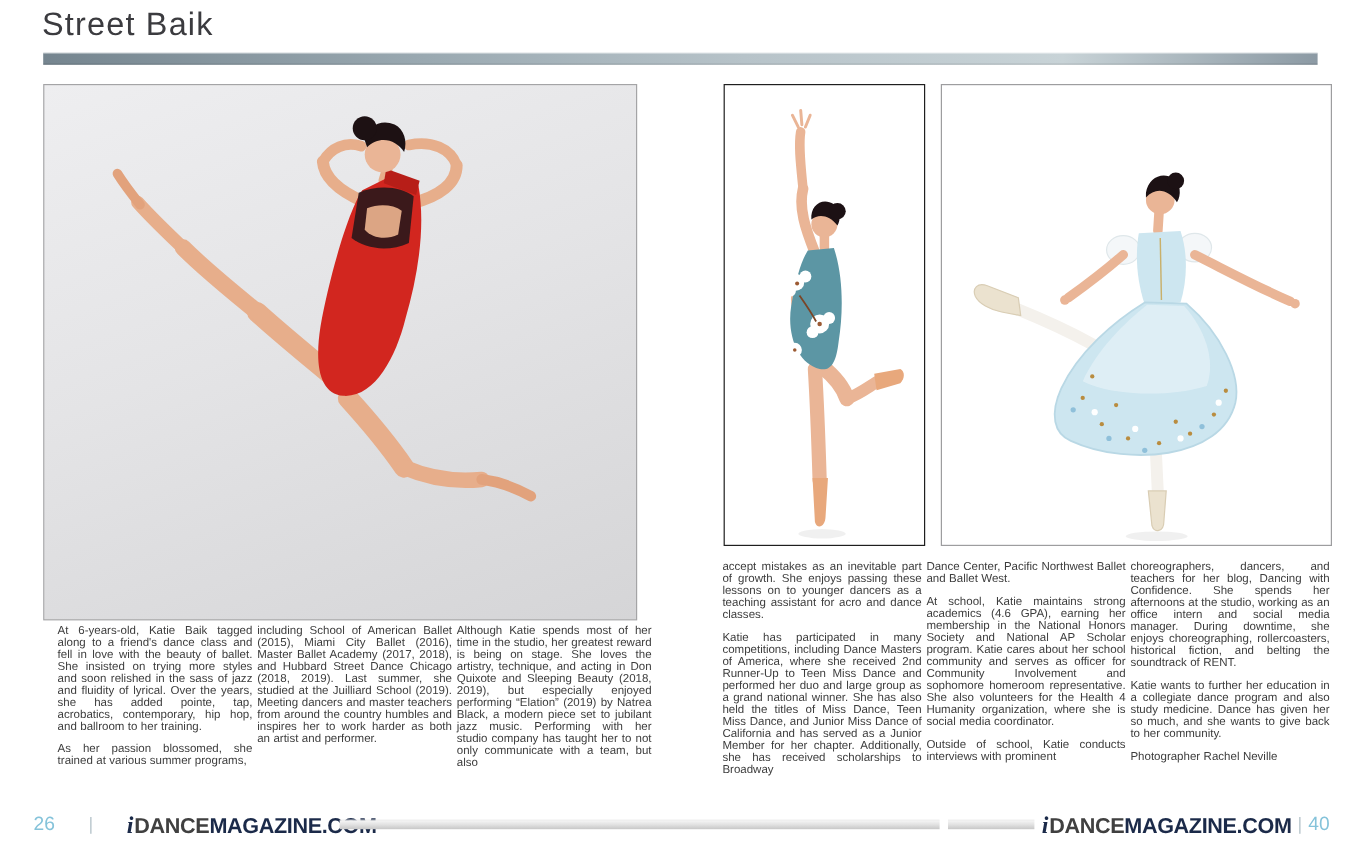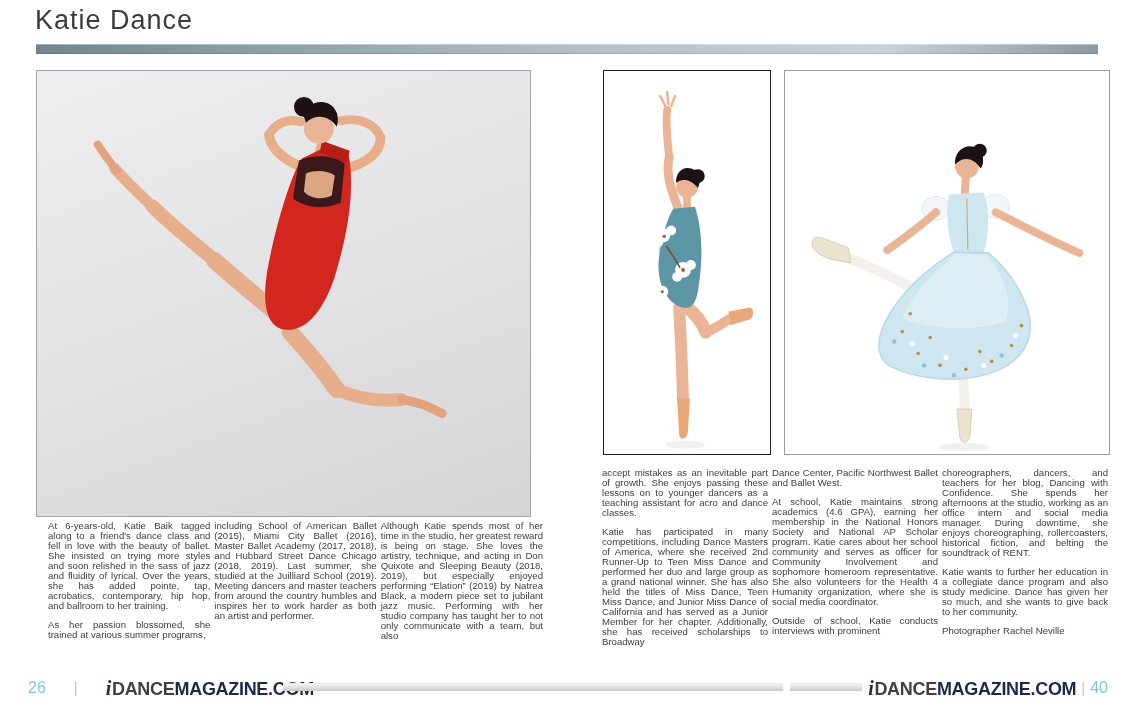--- a/index.html
+++ b/index.html
@@ -49,21 +49,21 @@
     border-top:1px solid #ececec;
   }
   .footer-bar-a{left:283px;width:500px;}
   .footer-bar-b{left:790px;width:72px;}
 </style>
 </head>
 <body>
 
 <div class="spread">
 
-  <h1 class="page-title">Katie Dance</h1>
+  <h1 class="page-title">Street Baik</h1>
   <div class="title-bar"></div>
 
   <figure class="photo photo-left" style="margin:0;">
     <svg viewBox="0 0 495 447" preserveAspectRatio="xMidYMid meet">
       <g stroke-linecap="round" fill="none">
 
         <path d="M251,252 C225,230 200,210 178,190" stroke="#e7ae8b" stroke-width="17"></path>
         <path d="M182,193 C156,172 132,152 116,136" stroke="#e7ae8b" stroke-width="14"></path>
         <path d="M119,139 C101,122 86,107 78,98" stroke="#e7ae8b" stroke-width="11"></path>
         <path d="M80,100 C72,90 66,82 61,74" stroke="#e2a27c" stroke-width="8"></path>

